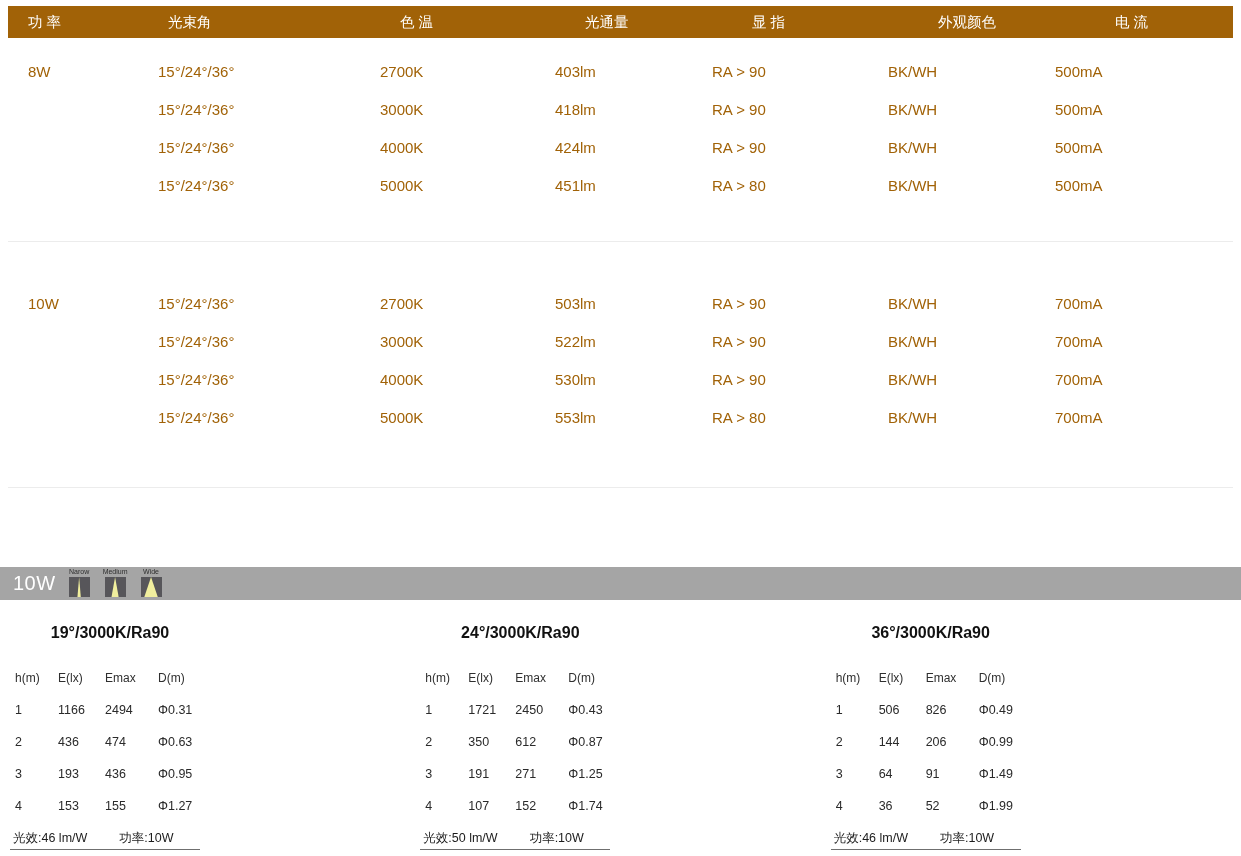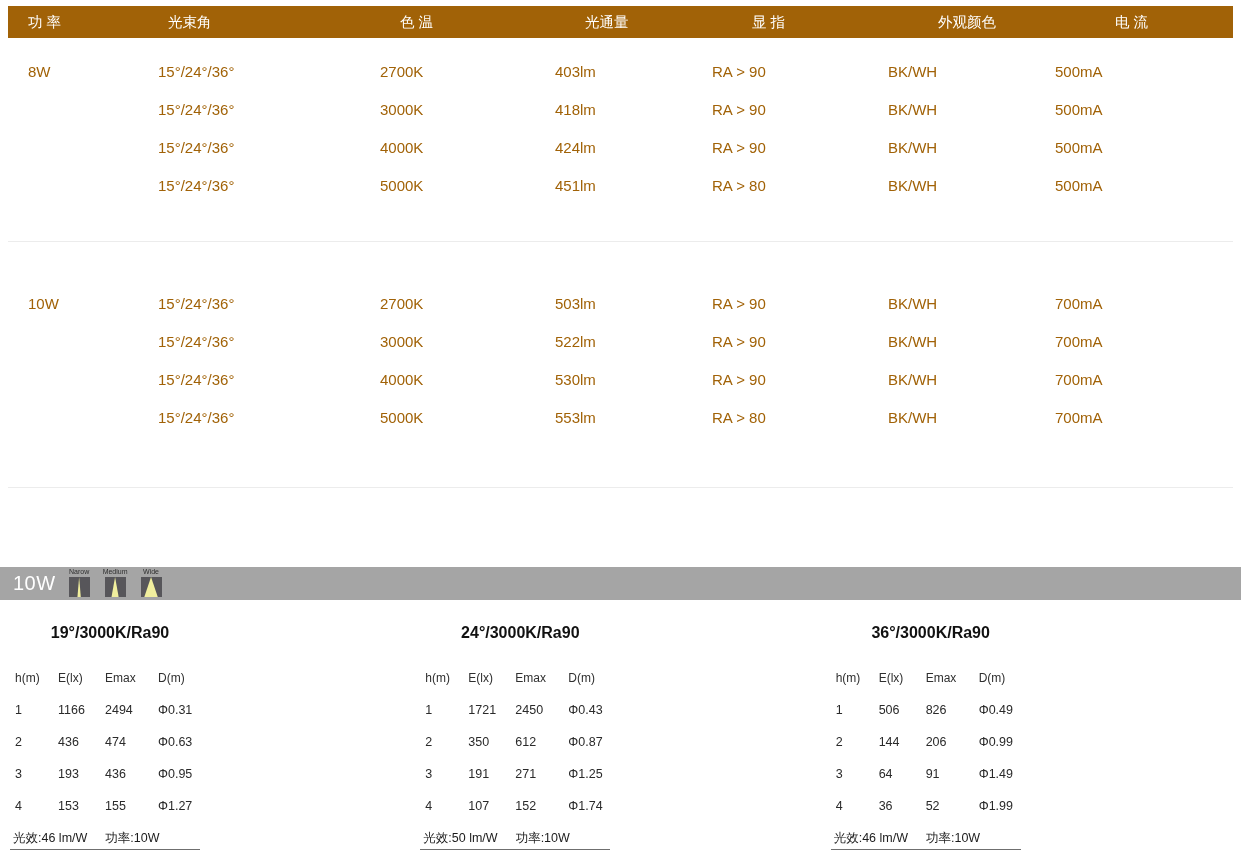--- a/index.html
+++ b/index.html
@@ -60,21 +60,21 @@
     align-items:center; padding-left:5px; width:210px; box-sizing:border-box;
   }
   .pt-head { margin-top:24px; height:20px; font-size:12px; color:#2f2f2f; }
   .pt-drow { height:32px; font-size:12.5px; color:#2a2a2a; }
   .pt-body { margin-top:6px; }
   .pt-footer {
     margin-top:8px; height:20px; width:190px; box-sizing:border-box;
     border-bottom:1px solid #6f6f6f; display:flex; align-items:flex-start;
     padding-left:3px; font-size:12.5px; color:#1c1c1c; white-space:nowrap;
   }
-  .pt-footer .pow { margin-left:18px; }
+  .pt-footer .pow { margin-left:32px; }
 </style>
 </head>
 <body>
 
 <div class="page">
 
   <header class="spec-header">
     <div>功 率</div>
     <div>光束角</div>
     <div>色 温</div>

